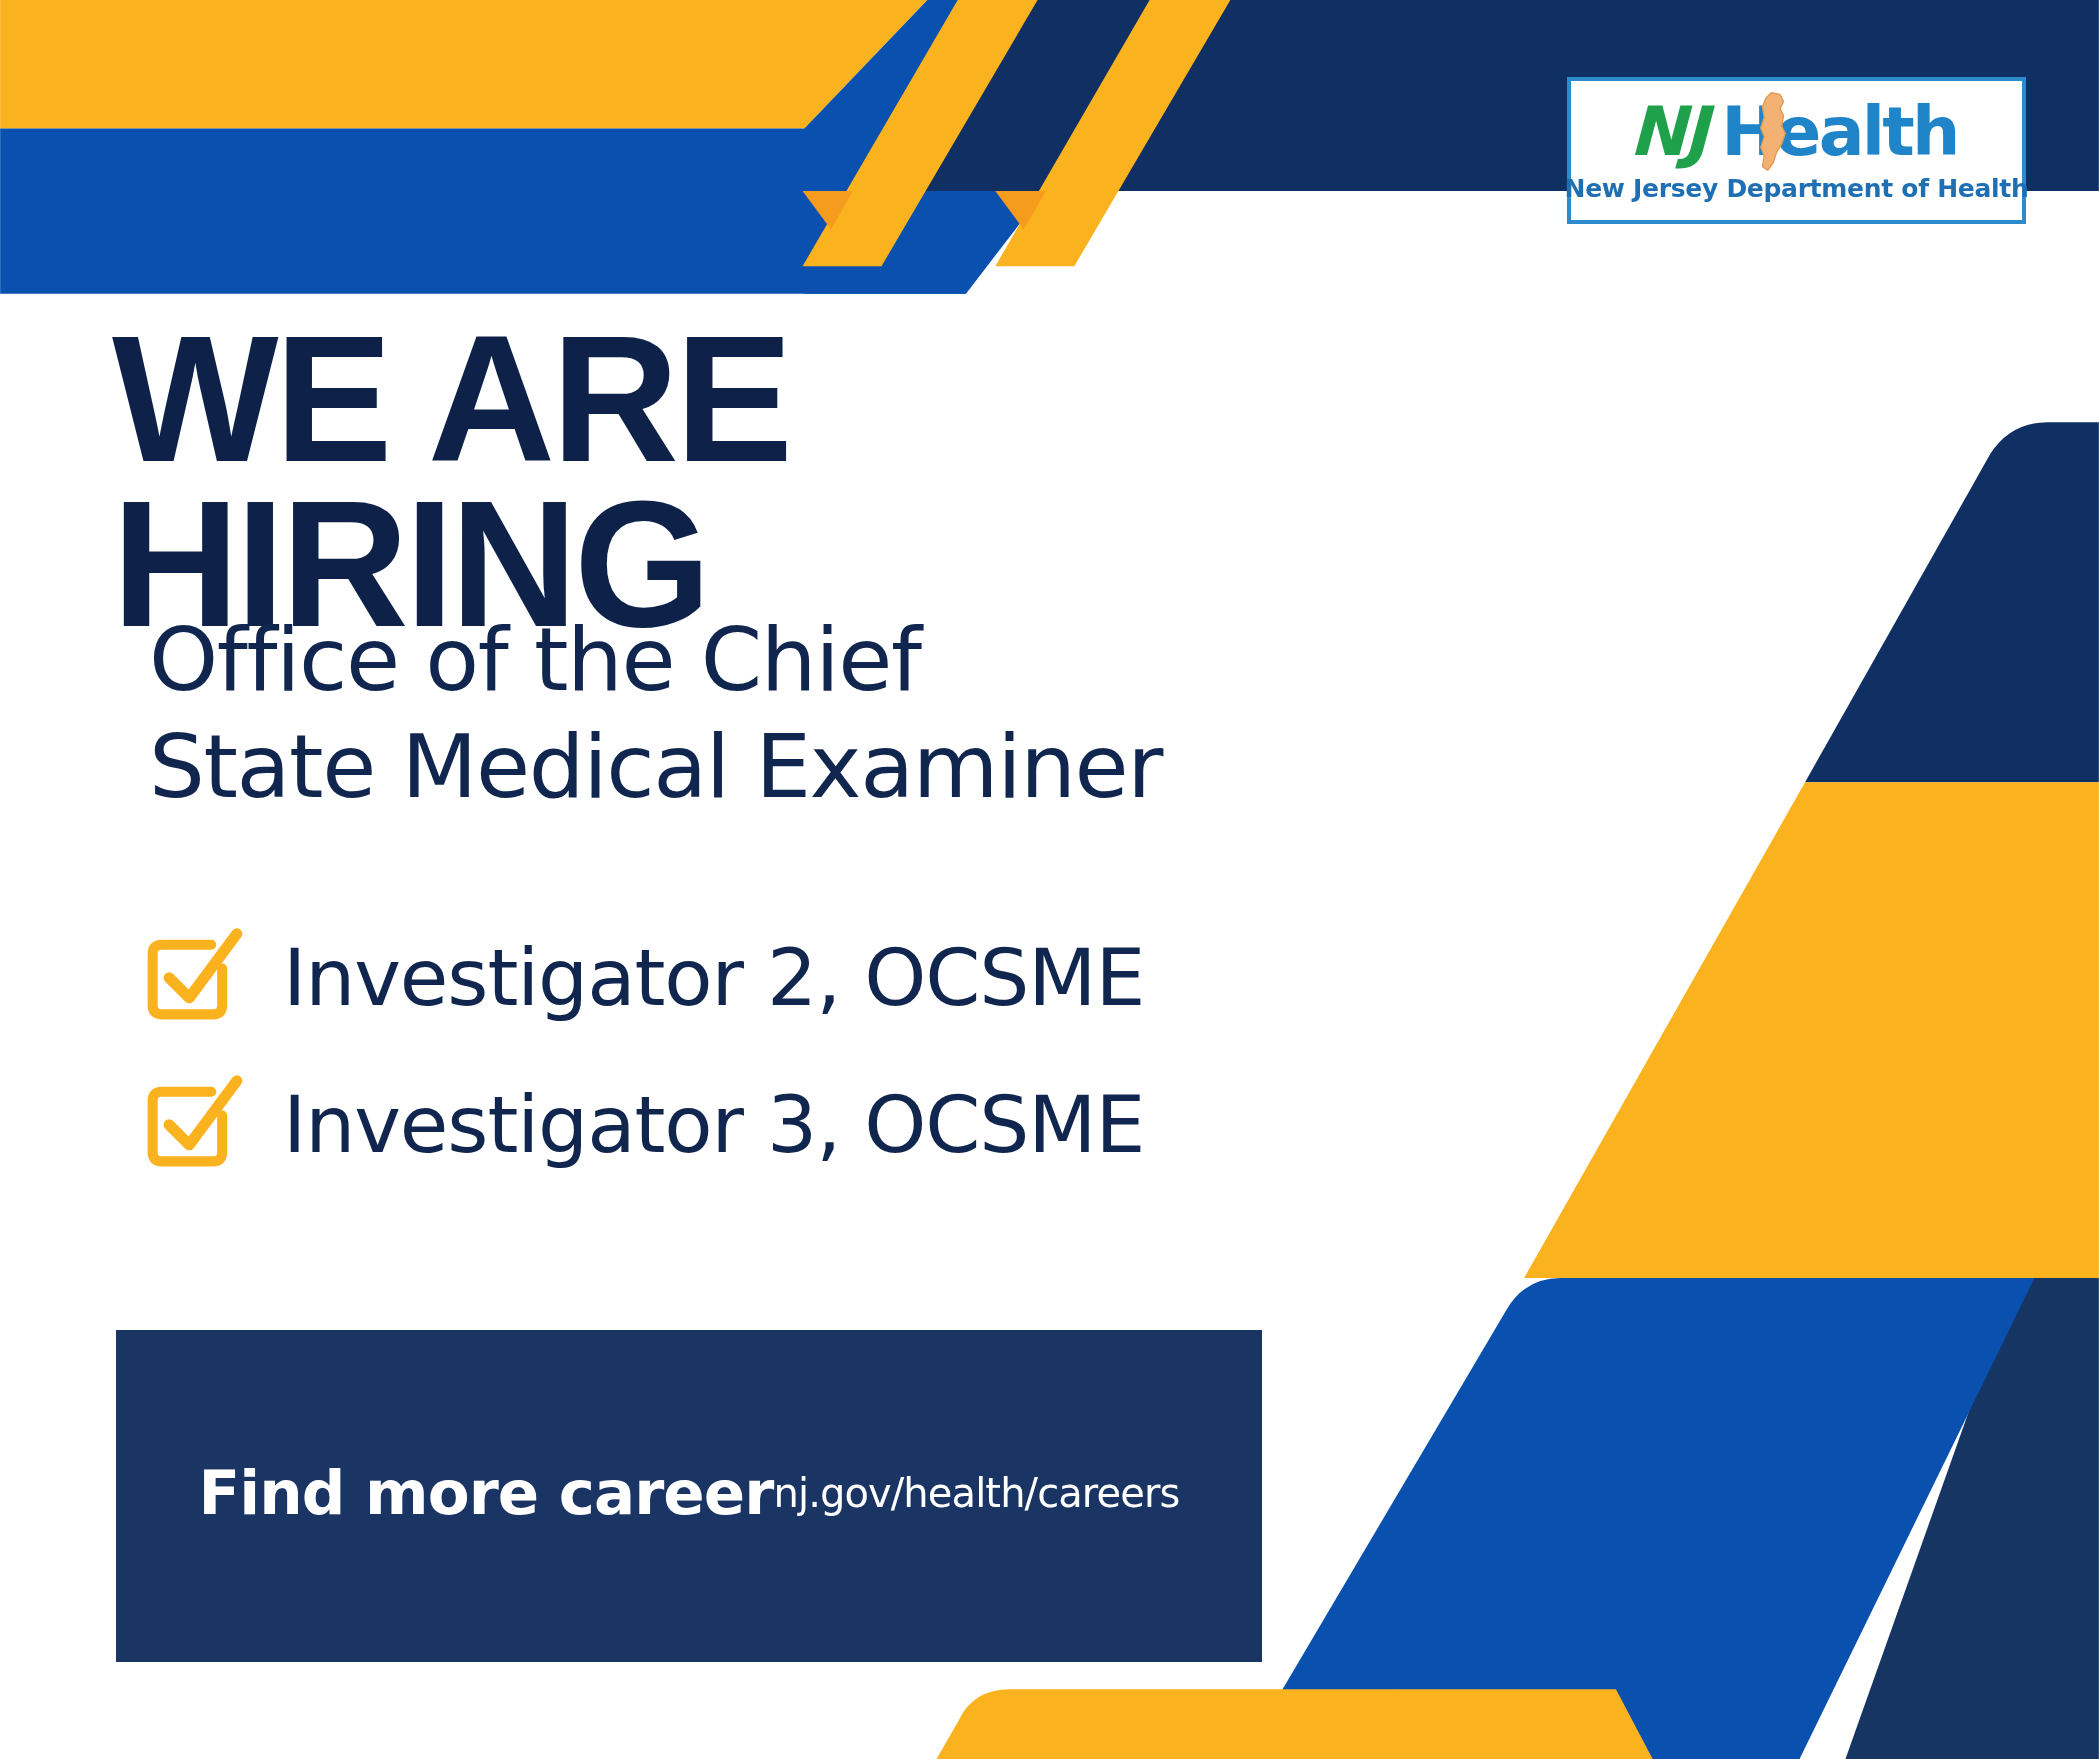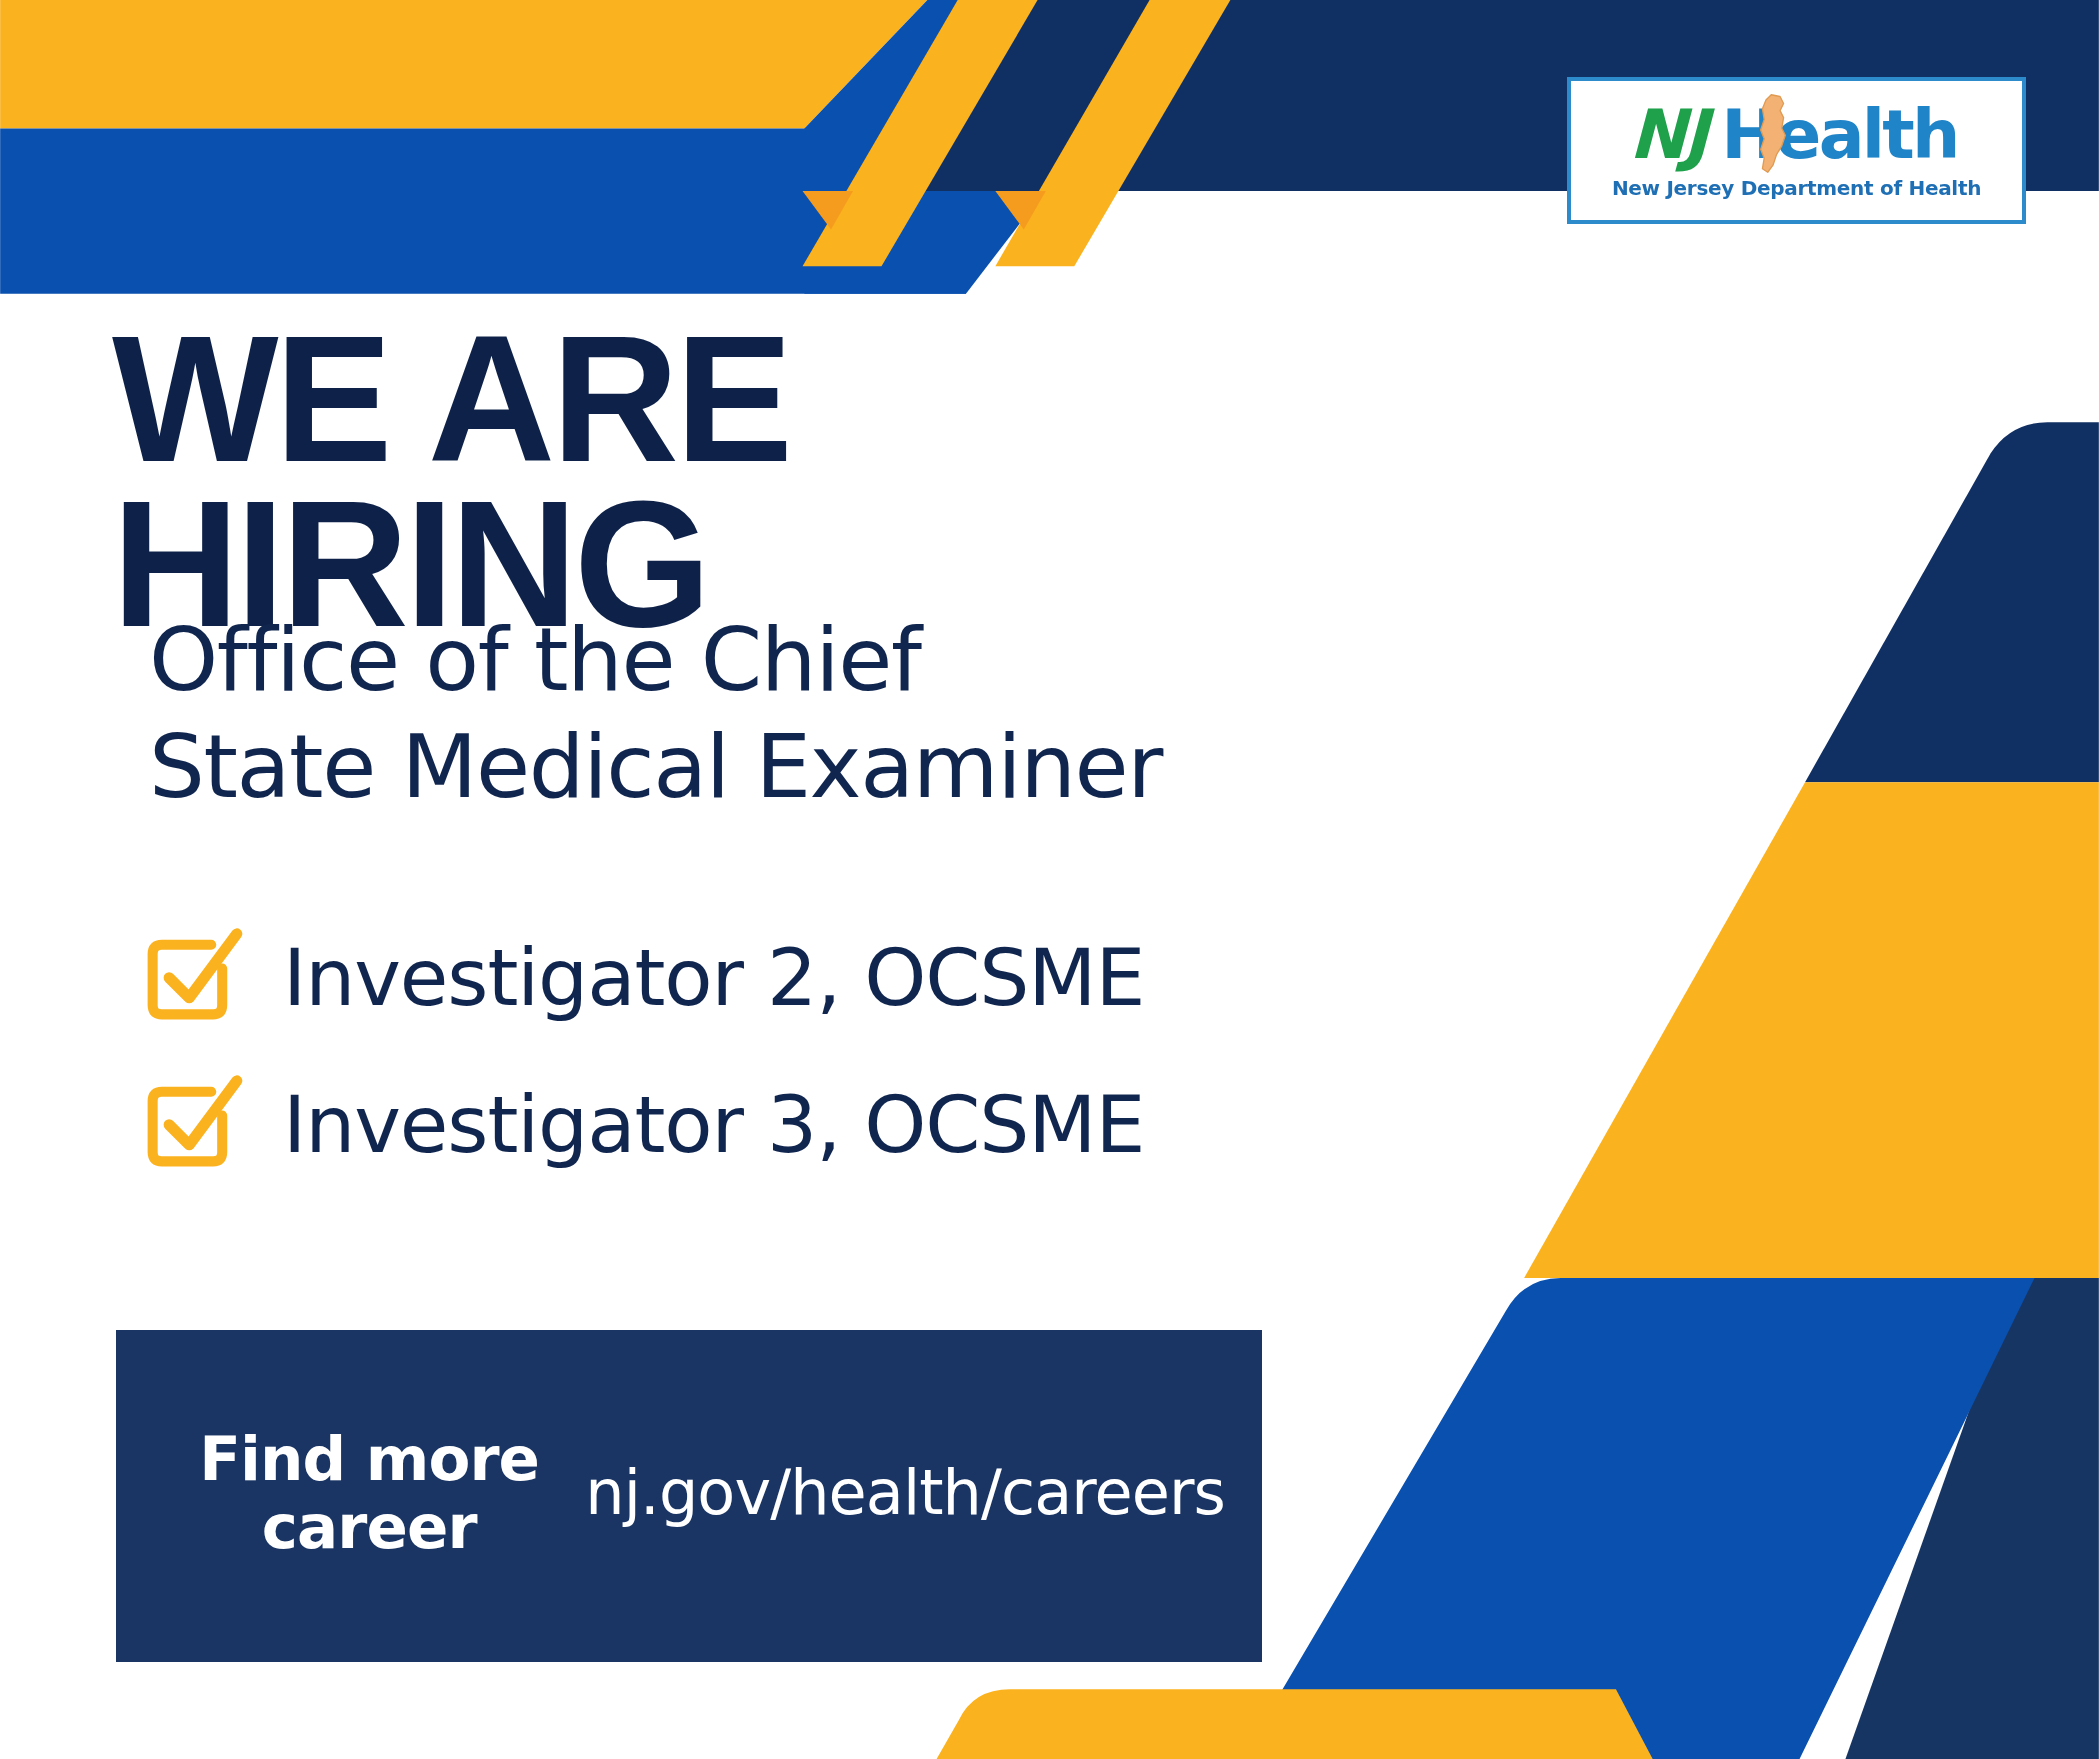--- a/index.html
+++ b/index.html
@@ -72,21 +72,21 @@
   .logo-state {
     position: absolute;
     left: 118px;
     top: -7.3px;
     width: 40px;
     height: 81px;
   }
   .logo-sub {
     font-family: "DejaVu Sans", sans-serif;
     font-weight: bold;
-    font-size: 20px;
+    font-size: 25px;
     color: #1F6FB5;
     margin-top: 5.5px;
     letter-spacing: -0.3px;
     white-space: nowrap;
   }
 
   
   .headline {
     position: absolute;
     left: 112px;
@@ -169,21 +169,21 @@
     font-size: 61px;
     line-height: 1.12;
     text-align: center;
     letter-spacing: -0.9px;
   }
   .cta-head .cta-line { display: block; }
   .cta-url {
     color: #ffffff;
     font-family: "DejaVu Sans", sans-serif;
     font-weight: 400;
-    font-size: 62px;
+    font-size: 40px;
     letter-spacing: -0.9px;
     text-align: left;
     line-height: 1;
   }
 </style>
 </head>
 <body>
 
 <div id="poster">
 

